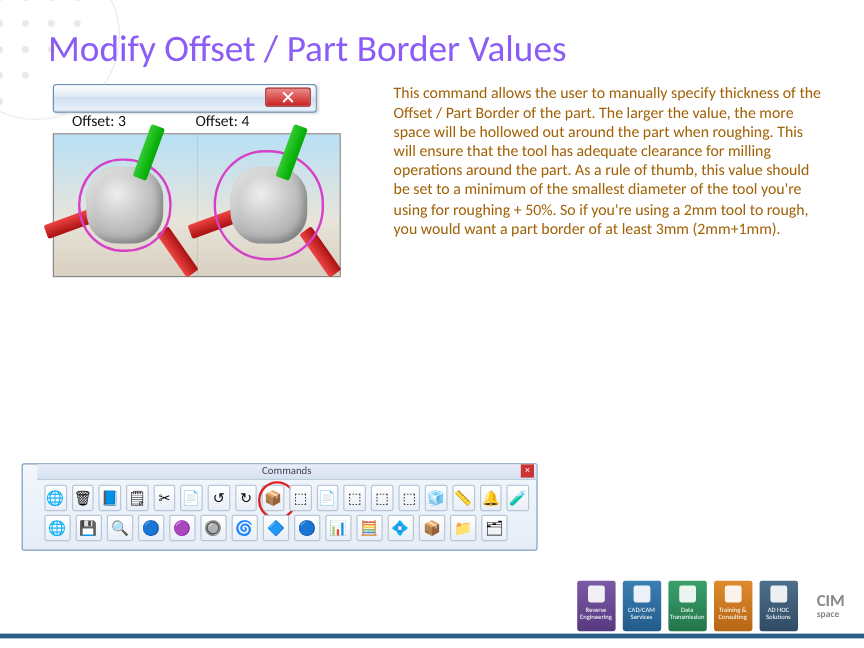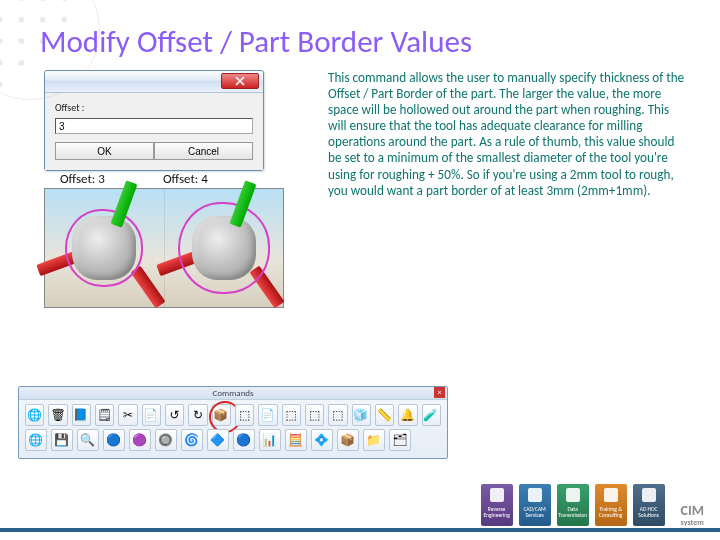--- a/index.html
+++ b/index.html
@@ -154,31 +154,32 @@
     background: linear-gradient(90deg,#e44,#a11);
     border-radius: 2px;
     z-index: 0;
   }
   .stem-red1 { left: 8px; top: 52px; transform: rotate(70deg); }
   .stem-red2 { right: 10px; bottom: -2px; transform: rotate(-35deg); }
 
   .desc {
     font-size: 13.2px;
     line-height: 1.22;
-    color: #0f766e;
+    color: #a16207;
   }
 
   
   .commands-panel {
     position: absolute;
     left: 18px; top: 386px;
     width: 430px;
     border: 1px solid #7a9ac0;
     background: linear-gradient(#f3f7fc,#e5edf7);
     border-radius: 2px;
+    padding-left: 12px;
   }
   .commands-header {
     height: 13px;
     font-size: 9px;
     text-align: center;
     color: #445;
     background: linear-gradient(#e8eef8,#d6e1f0);
     border-bottom: 1px solid #bcd;
     position: relative;
   }
@@ -211,21 +212,21 @@
     border: 2px solid #d22;
     border-radius: 50%;
     pointer-events: none;
   }
 
   
   .footer {
     position: absolute;
     bottom: 14px; right: 16px;
     display: flex;
-    align-items: flex-end;
+    align-items: center;
     gap: 6px;
   }
   .logo-box {
     width: 32px; height: 42px;
     border-radius: 2px;
     color: #fff;
     font-size: 5.5px;
     line-height: 1.1;
     text-align: center;
     padding-top: 22px;
@@ -297,28 +298,20 @@
 <div class="content">
   <div class="left-col">
     <div class="dialog">
       <div class="dialog-titlebar">
         <div class="dialog-close">
           <svg viewBox="0 0 10 10">
               <path d="M1 1 L9 9 M9 1 L1 9" stroke="#fff" stroke-width="1.6"></path>
             </svg>
         </div>
       </div>
-      <div class="dialog-body">
-        <div class="dialog-label">Offset :</div>
-        <input class="dialog-input" value="3" style="">
-        <div class="dialog-buttons">
-          <button class="dialog-btn">OK</button>
-          <button class="dialog-btn">Cancel</button>
-        </div>
-      </div>
     </div>
 
     <div class="offset-labels">
       <span>Offset: 3</span>
       <span>Offset: 4</span>
     </div>
 
     <div class="tooth-preview">
       <div class="tooth-cell">
         <div class="stem-green"></div>
@@ -390,15 +383,15 @@
 
 <div class="footer-bar"></div>
 <div class="footer">
   <div class="logo-box lb1">Reverse Engineering</div>
   <div class="logo-box lb2">CAD/CAM Services</div>
   <div class="logo-box lb3">Data Transmission</div>
   <div class="logo-box lb4">Training &amp; Consulting</div>
   <div class="logo-box lb5">AD HOC Solutions</div>
   <div class="cim-logo">
     <span style="font-size:14px;display:inline">CIM</span>
-    <span>system</span>
+    <span>space</span>
   </div>
 </div>
 
 </body></html>

